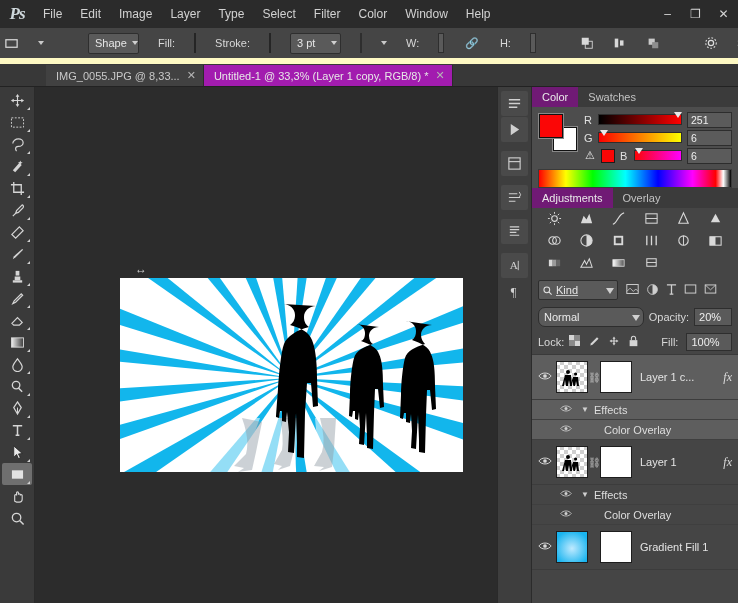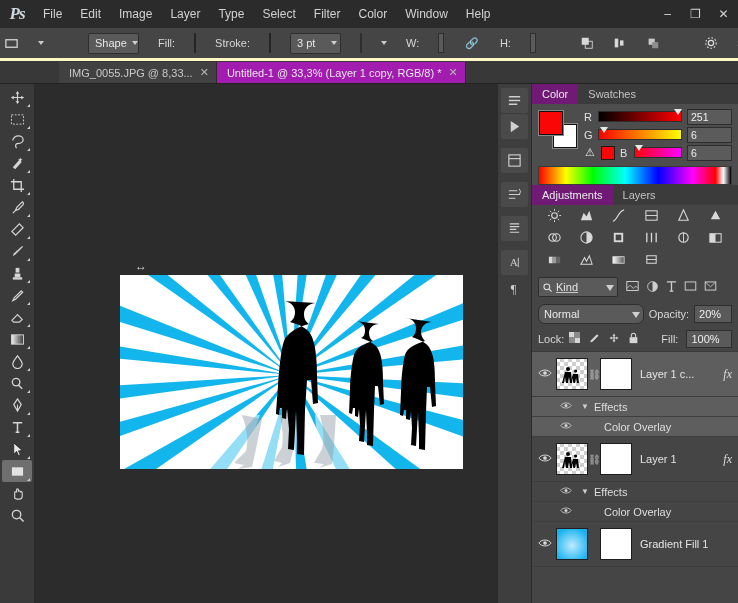--- a/index.html
+++ b/index.html
@@ -53,21 +53,21 @@
     width: 27px; height: 20px;
     display: flex; align-items: center; justify-content: center;
     color: #d6d6d6; font-size: 12px;
     margin-right: 1px;
   }
 
   
   .optionsbar {
     height: 30px; flex: 0 0 30px;
     background: #454545;
-    border-bottom: 3px solid #fef9c3;
+    border-bottom: 6px solid #fef9c3;
     display: flex; align-items: center;
     padding: 0 4px;
     gap: 19px;
     position: relative;
   }
   .opt-tool-icon {
     width: 22px; height: 22px;
     display: flex; align-items: center; justify-content: center;
     color: #dcdcdc;
   }
@@ -140,21 +140,21 @@
     display: flex; align-items: center; justify-content: center;
     color: #d8d8d8;
   }
   .link-icon { color: #c5c5c5; font-size: 11px; padding: 0 2px; }
 
   
   .tabbar {
     height: 22px; flex: 0 0 22px;
     background: #383838;
     display: flex; align-items: flex-end;
-    padding-left: 59px;
+    padding-left: 46px;
     border-bottom: 1px solid #222;
   }
   .tab {
     height: 21px;
     background: #414141;
     border-right: 1px solid #2b2b2b;
     display: flex; align-items: center;
     padding: 0 7px 0 10px;
     font-size: 11px; color: #c9c9c9;
     gap: 7px;
@@ -847,21 +847,21 @@
                 </div>
                 <div class="slider-val">6</div>
               </div>
             </div>
           </div>
           <div class="spectrum"></div>
         </div>
 
         <div class="panel-tabs">
           <div class="ptab active">Adjustments</div>
-          <div class="ptab">Layers</div>
+          <div class="ptab">Overlay</div>
         </div>
         <div class="adj-panel">
           <div class="adj-grid">
             <div class="adj-cell">
               <svg width="15" height="15" viewBox="0 0 16 16">
                   <circle cx="8" cy="8" r="3" fill="none" stroke="#d9d9d9" stroke-width="1.2"></circle>
                   <path d="M8 1v2M8 13v2M1 8h2M13 8h2M3 3l1.5 1.5M11.5 11.5L13 13M13 3l-1.5 1.5M4.5 11.5L3 13" stroke="#d9d9d9" stroke-width="1"></path>
                 </svg>
             </div>
             <div class="adj-cell">

